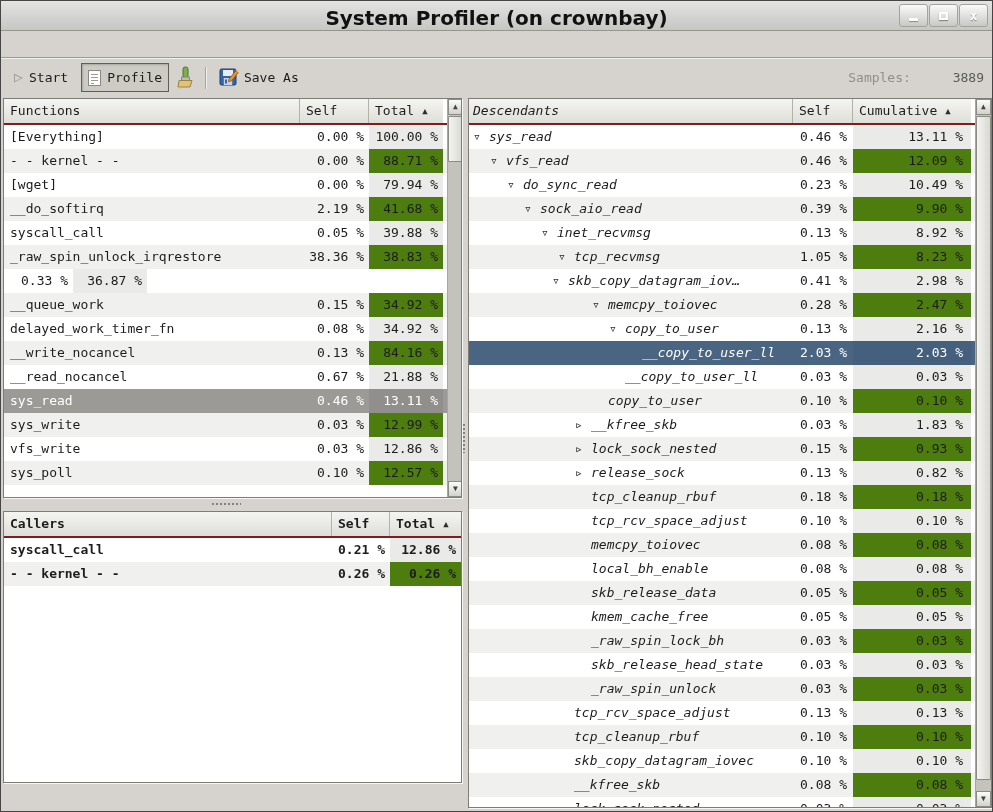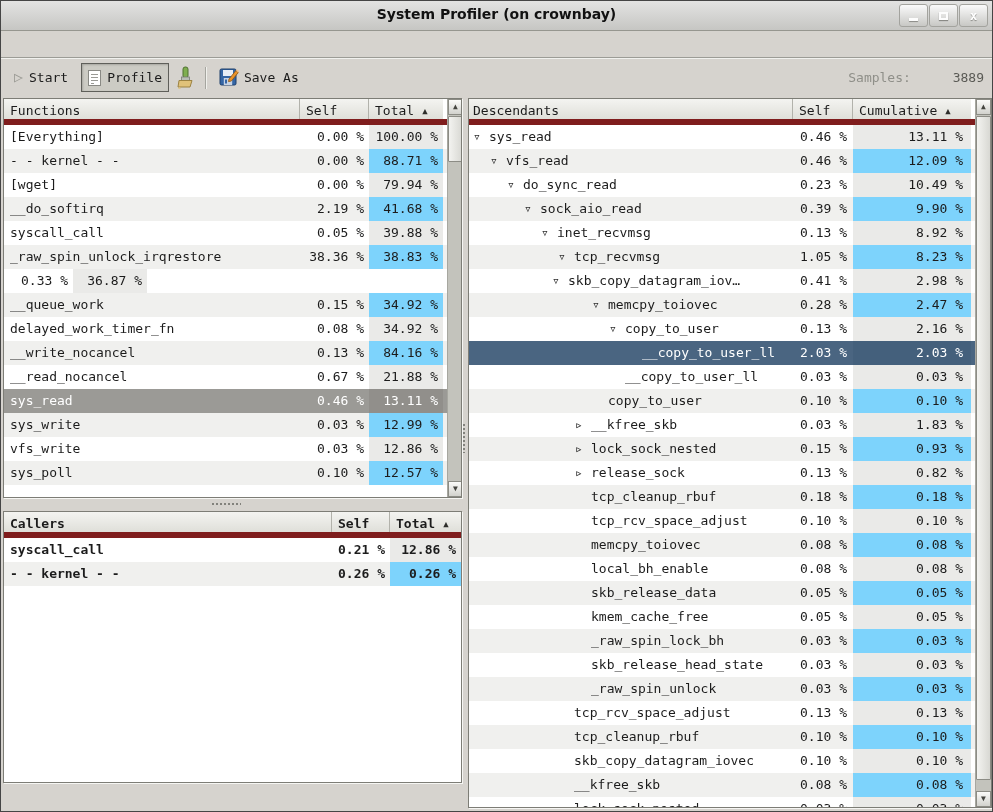--- a/index.html
+++ b/index.html
@@ -6,21 +6,21 @@
   *{box-sizing:border-box;}
   #window{
     position:relative;width:993px;height:812px;background:#d6d3ce;
     border:1px solid #454545;overflow:hidden;
     font-family:"DejaVu Sans Mono","Liberation Mono",monospace;font-size:13px;color:#1c1c1c;
   }
   
   #titlebar{position:absolute;left:0;top:0;width:100%;height:30px;
     background:linear-gradient(#e3e3e2,#c6c6c3);border-bottom:1px solid #96968f;}
   #title{position:absolute;left:0;right:0;top:5px;text-align:center;
-    font-family:"DejaVu Sans","Liberation Sans",sans-serif;font-weight:bold;font-size:14px;color:#111;}
+    font-family:"DejaVu Sans","Liberation Sans",sans-serif;font-weight:bold;font-size:20px;color:#111;}
   .winbtns{position:absolute;right:4px;top:3px;display:flex;}
   .winbtn{width:29px;height:23px;margin-left:1px;border:1px solid #a3a39e;border-radius:3px;
     background:linear-gradient(#fafafa,#c8c8c5);display:flex;align-items:center;justify-content:center;}
   .winbtn .glyph{color:#ffffff;text-shadow:0 1px 1px #8a8a86;font-weight:bold;font-size:12px;line-height:1;}
   .winbtn .min-bar{width:9px;height:3px;background:#fdfdfd;box-shadow:0 1px 1px #8a8a86;margin-top:7px;}
   .winbtn .max-box{width:9px;height:8px;border:2px solid #fdfdfd;box-shadow:0 1px 1px #8a8a86;}
   
   #menubar{position:absolute;left:0;top:31px;width:100%;height:26px;background:#d6d3ce;
     border-bottom:1px solid #9c9c96;box-shadow:0 1px 0 #f1f1ee;}
   .menu-item{display:inline-block;padding:4px 9px 0 9px;height:26px;cursor:default;margin-top:28px;}
@@ -36,43 +36,43 @@
   .doc-icon i:nth-child(1){top:3px}.doc-icon i:nth-child(2){top:6px}.doc-icon i:nth-child(3){top:9px}.doc-icon i:nth-child(4){top:12px;right:6px}
   .tb-sep{width:1px;height:22px;background:#a5a59f;box-shadow:1px 0 0 #f0f0ec;margin:0 6px;}
   #samples-area{position:absolute;right:8px;top:11px;}
   #samples-area .lbl{color:#8f8f89;}
   #samples-area .val{color:#5a5a55;margin-left:34px;}
   
   .panel{position:absolute;background:#fff;border:1px solid #7d7d76;box-shadow:1px 1px 0 #f6f6f3;overflow:hidden;}
   #functions-panel{left:2px;top:97px;width:459px;height:400px;}
   #callers-panel{left:2px;top:510px;width:459px;height:272px;font-weight:bold;}
   #descendants-panel{left:467px;top:97px;width:524px;height:710px;}
-  .hdr-row{display:flex;height:26px;border-bottom:6px solid #7f1d1d;}
+  .hdr-row{display:flex;height:26px;border-bottom:2px solid #7f1d1d;}
   .hdr-cell{background:linear-gradient(#f4f4f1,#dfdfd9);border-right:1px solid #b2b2ab;
     padding:4px 5px 0 6px;white-space:nowrap;overflow:hidden;}
   .hdr-cell:last-child{border-right:none;}
   .sort-arrow{font-size:9px;color:#2d2d2a;margin-left:8px;vertical-align:1px;}
   .tbl-row{display:flex;height:24px;line-height:24px;white-space:nowrap;}
   .tbl-row.odd{background:#f0f0ee;}
   .cell{overflow:hidden;white-space:nowrap;}
   .num{text-align:right;}
   .sorted{background:#eaeae8;}
-  .odd .sorted{background:#7dd3fc;}
+  .odd .sorted{background:#4d7c0f;}
   .sel-gray{background:#9b9a96 !important;color:#fff;}
   .sel-gray .sorted{background:#918f8b !important;}
   .sel-blue{background:#4a6581 !important;color:#fff;}
   .sel-blue .sorted{background:#44607c !important;}
   
   .fn-name{width:296px;padding-left:6px;}
   .fn-self{width:69px;padding-right:5px;}
   .fn-total{width:74px;padding-right:5px;}
   .cl-name{width:328px;padding-left:6px;}
   .cl-self{width:58px;padding-right:5px;}
   .cl-total{width:71px;padding-right:5px;}
-  .ds-name{width:324px;padding-left:4px;}
+  .ds-name{width:324px;padding-left:4px;font-style:italic;}
   .ds-self{width:60px;padding-right:6px;}
   .ds-cum{width:118px;padding-right:8px;}
   .expander{display:inline-block;width:16px;color:#2e2e2e;font-size:13px;}
   
   .vscroll{position:absolute;width:16px;background:#c3c3bc;border-left:1px solid #a7a7a0;}
   .sb-btn{position:absolute;left:0;width:15px;height:16px;background:linear-gradient(#fbfbf9,#d2d2cd);
     border:1px solid #8c8c85;display:flex;align-items:center;justify-content:center;
     font-size:8px;color:#44443f;line-height:1;}
   .sb-thumb{position:absolute;left:0;width:15px;background:linear-gradient(90deg,#f3f3f0,#d8d8d3);
     border:1px solid #8c8c85;border-radius:1px;}

